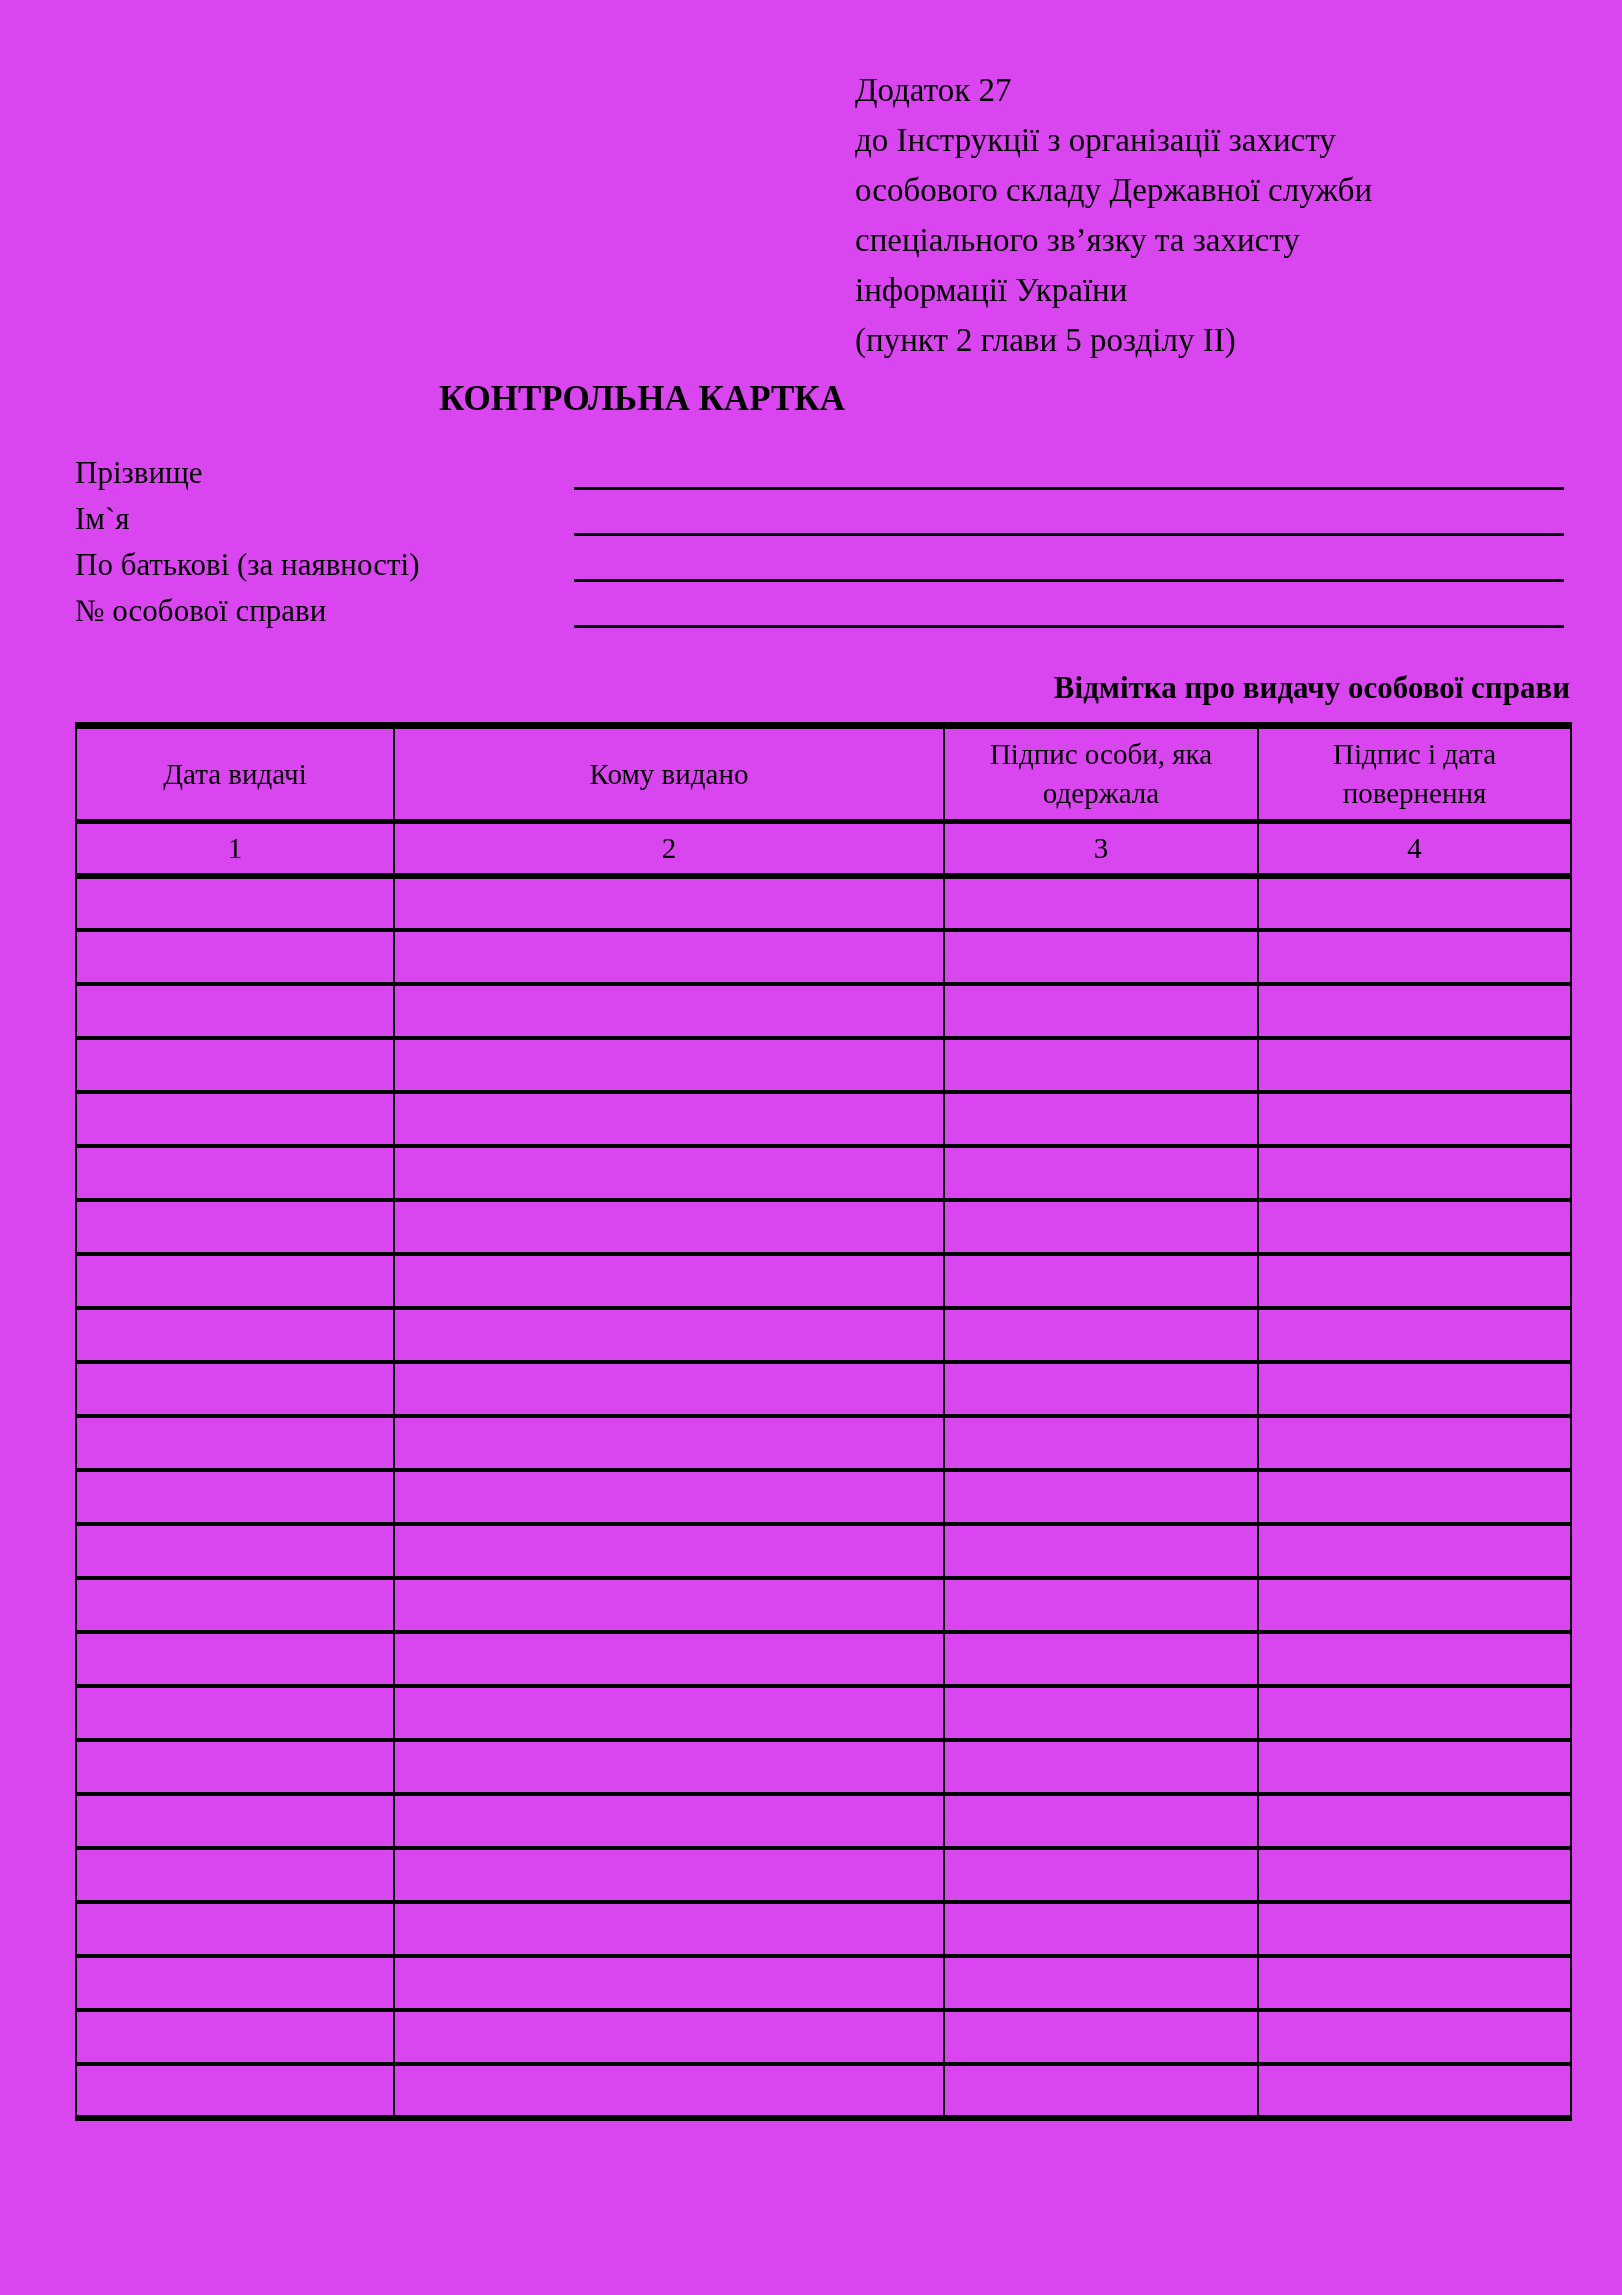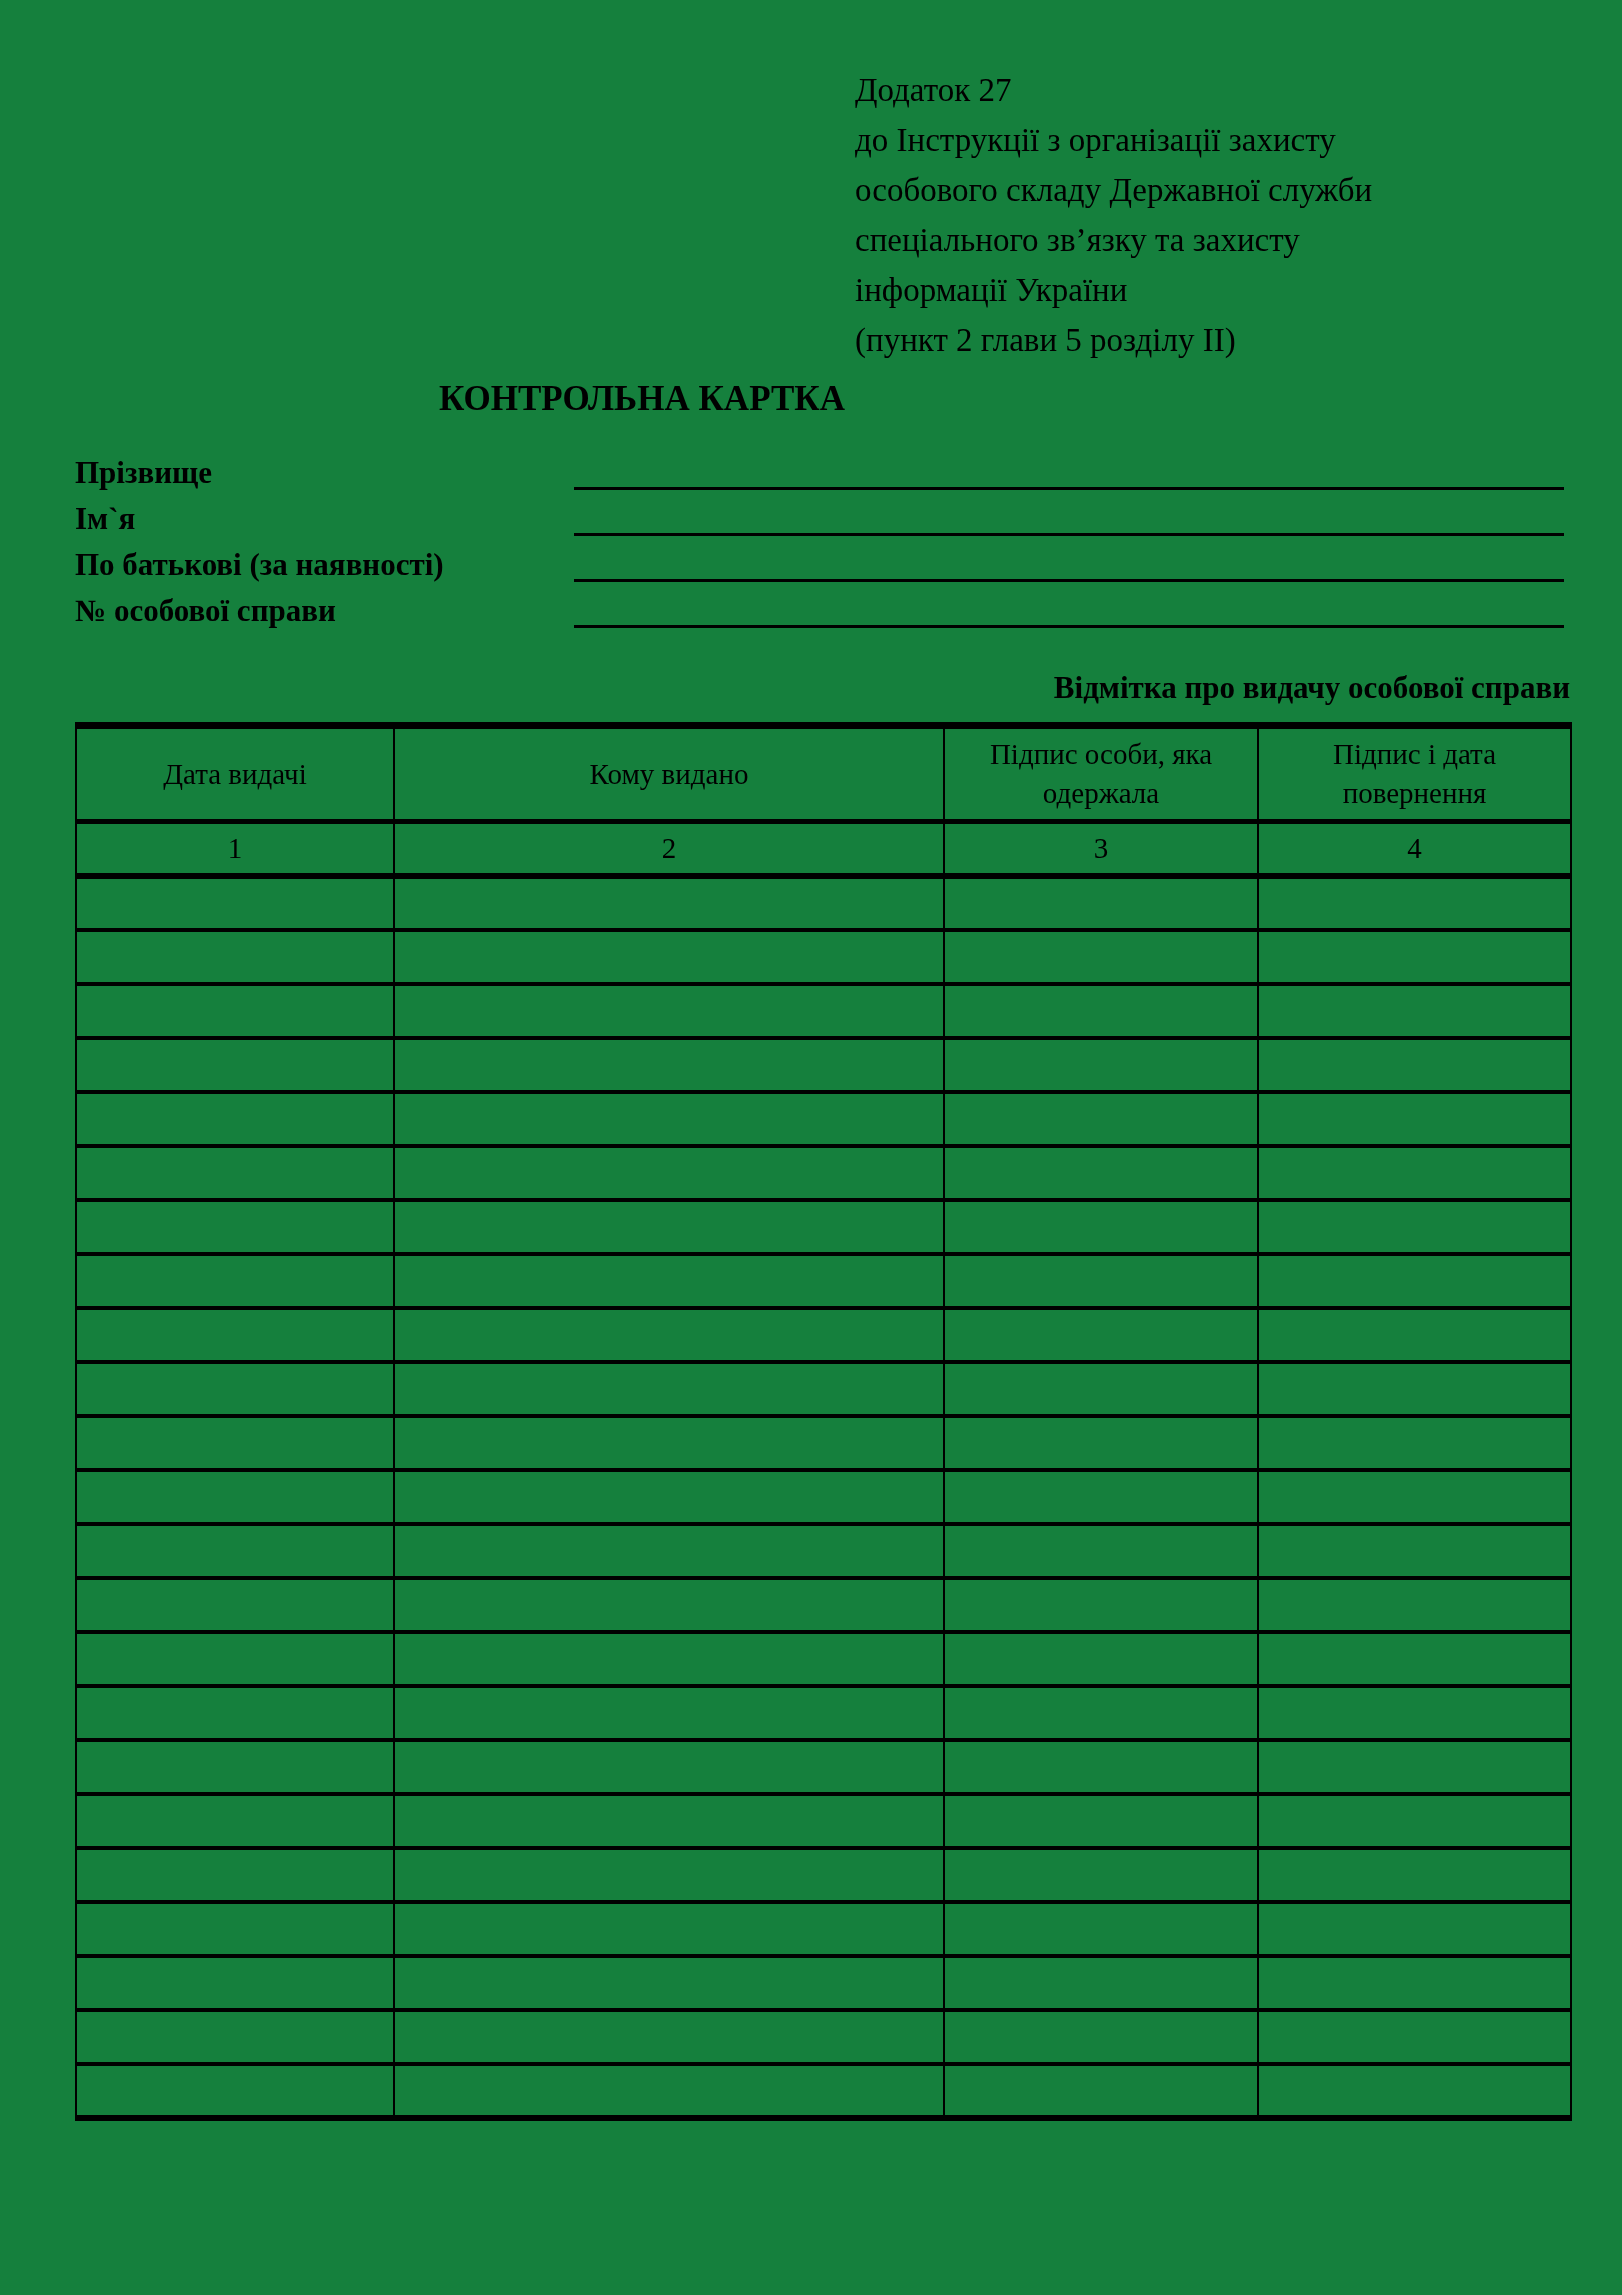--- a/index.html
+++ b/index.html
@@ -6,21 +6,21 @@
   html, body { margin: 0; padding: 0; }
   body {
     width: 1623px; height: 2295px;
     background: #ffffff;
     color: #000000;
     font-family: "Liberation Serif", "DejaVu Serif", serif;
   }
   .page {
     position: relative;
     width: 1623px; height: 2295px;
-    background: #15803d;
+    background: #d946ef;
     overflow: hidden;
   }
 
   
   .appendix {
     position: absolute;
     left: 855px; top: 65px;
     font-size: 33px;
     line-height: 50px;
     white-space: nowrap;
@@ -36,21 +36,21 @@
     font-size: 35px;
     line-height: 43px;
   }
 
   
   .fields {
     position: absolute;
     left: 75px; top: 444px;
     width: 1489px;
   }
-  .field-row { display: flex; align-items: flex-end; height: 46px; font-weight: bold; }
+  .field-row { display: flex; align-items: flex-end; height: 46px; }
   .field-label {
     flex: 0 0 499px; width: 499px;
     font-size: 31px; line-height: 35px;
     white-space: nowrap;
   }
   .field-line {
     flex: 1 1 auto;
     align-self: stretch;
     border-bottom: 3.9px solid #000;
     display: flex; align-items: flex-end;

